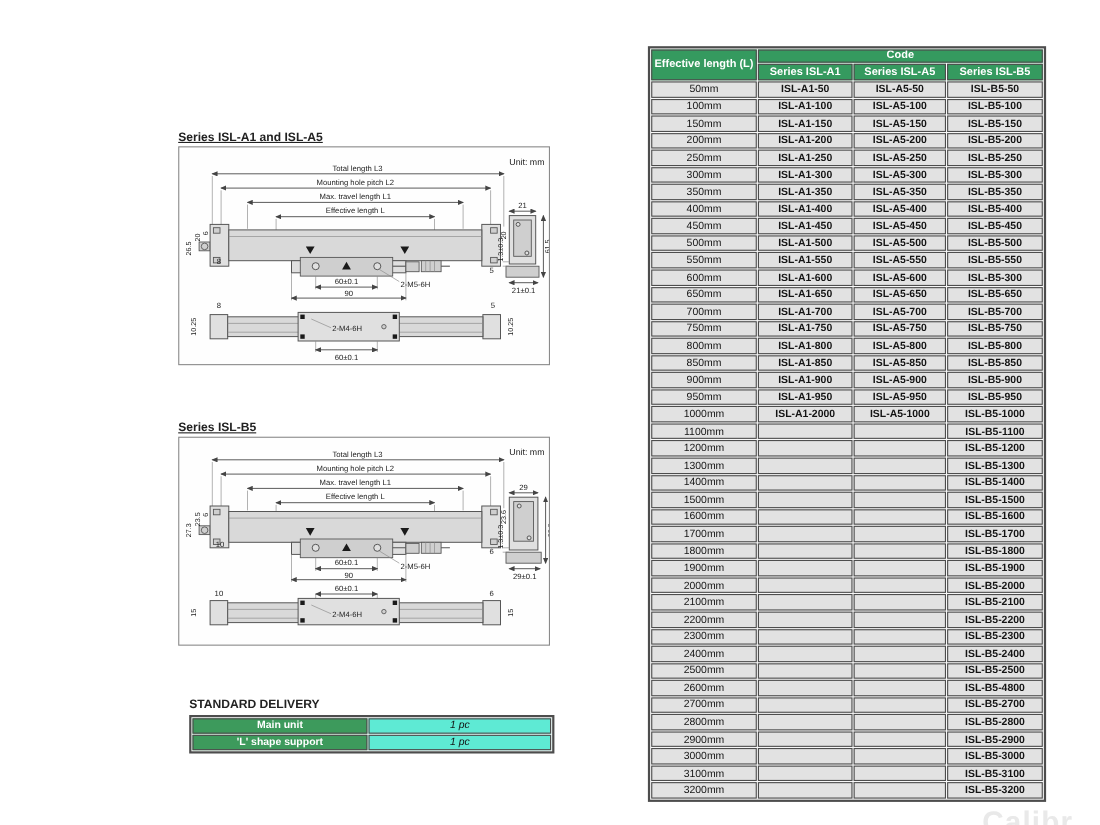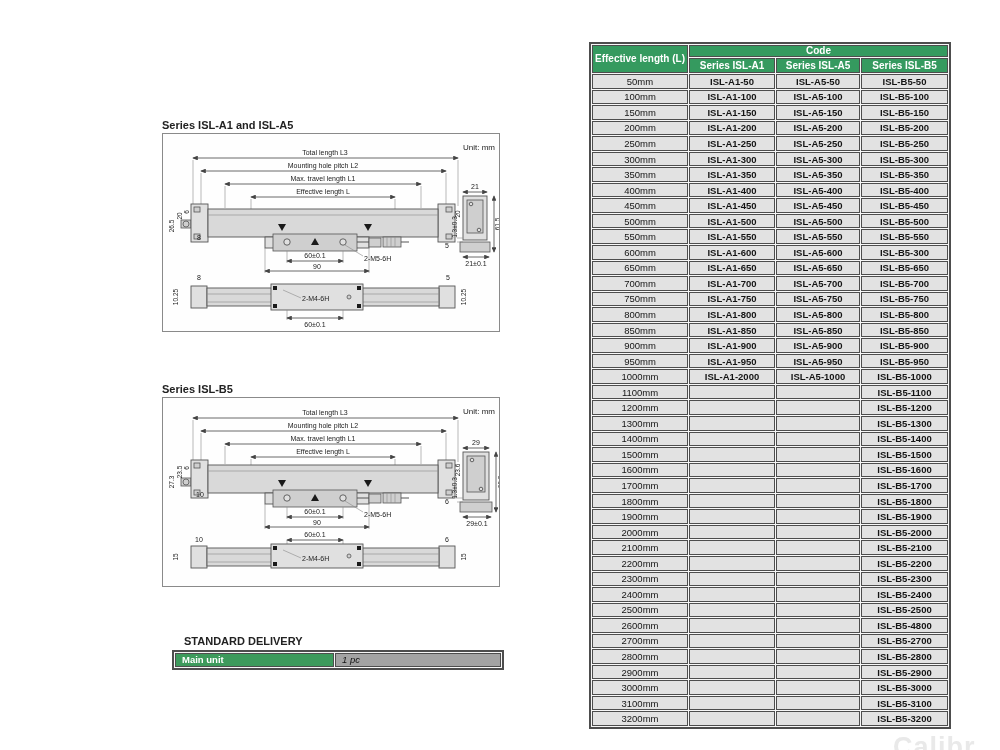--- a/index.html
+++ b/index.html
@@ -10,21 +10,21 @@
     --delivery-green:#3d9a5c;
     --diagram-line:#555555;
     --watermark-gray:#e9e9e9;
   }
   html,body{margin:0;padding:0;}
   body{
     width:1000px;height:750px;position:relative;overflow:hidden;
     background:#ffffff;font-family:"Liberation Sans",sans-serif;color:#1a1a1a;
   }
   .abs{position:absolute;}
-  .diag-title{font-size:11px;font-weight:bold;color:#222;}
+  .diag-title{font-size:11px;font-weight:bold;color:#222;text-decoration:underline;}
   .diag-frame{border:1px solid #8a8a8a;background:#fefefe;}
   svg text{font-family:"Liberation Sans",sans-serif;fill:#222;}
   .t8{font-size:8px;} .t7{font-size:7px;} .t65{font-size:6.5px;}
   .mid{text-anchor:middle;} .end{text-anchor:end;}
   .ln{stroke:var(--diagram-line);stroke-width:1;fill:none;}
   .dim{stroke:#444;stroke-width:0.8;fill:none;}
   .ext{stroke:#8a8a8a;stroke-width:0.6;fill:none;}
   .fillA{fill:#e0e0e0;stroke:var(--diagram-line);stroke-width:0.9;}
   .fillB{fill:#cfcfcf;stroke:var(--diagram-line);stroke-width:0.8;}
   .fillC{fill:#d9d9d9;stroke:var(--diagram-line);stroke-width:0.9;}
@@ -48,35 +48,35 @@
     font-size:10px;font-weight:bold;line-height:10px;
   }
   .code-table th.len-h{height:17px;}
   .code-table tr.sub th{height:15px;}
   .code-table td{
     background:var(--row-gray);font-size:9.5px;height:14.55px;color:#141414;
   }
   .code-table td.code{font-weight:bold;}
 
   
-  .sd-title{font-size:11px;font-weight:bold;color:#222;margin-left:12px;}
+  .sd-title{font-size:11px;font-weight:bold;color:#222;}
   .delivery-table{
     position:absolute;left:172px;top:650px;
     border-collapse:separate;border-spacing:1px;
     background:var(--table-gap);border:2px solid var(--border-dark);
     table-layout:fixed;
   }
   .delivery-table td{
     box-sizing:border-box;border:1px solid var(--border-dark);
-    height:13.8px;font-size:9.5px;padding:0 6px;white-space:nowrap;overflow:hidden;
+    height:13.8px;font-size:9.5px;padding:0 6px;white-space:nowrap;overflow:hidden;text-align:center;
   }
   .delivery-table td.d-item{
     background:var(--delivery-green);color:#ffffff;font-weight:bold;
   }
-  .delivery-table td.d-qty{background:#a3a3a3;color:#141414;font-style:italic;}
+  .delivery-table td.d-qty{background:#5eead4;color:#141414;font-style:italic;}
 
   .watermark{
     position:absolute;left:893px;top:684px;
     font-size:27px;font-weight:bold;color:var(--watermark-gray);
     letter-spacing:1px;pointer-events:none;margin-top:48px;
   }
 </style>
 </head>
 <body>
 
@@ -331,20 +331,24 @@
 <table class="delivery-table">
   <colgroup>
       <col style="width:159px">
       <col style="width:166px">
     </colgroup>
   <tbody>
       <tr>
         <td class="d-item">Main unit</td>
         <td class="d-qty">1 pc</td>
       </tr>
+      <tr>
+        <td class="d-item">'L' shape support</td>
+        <td class="d-qty">1 pc</td>
+      </tr>
     </tbody>
 </table>
 
 <table class="code-table">
   <colgroup>
     <col style="width:58px">
       <col style="width:86px">
       <col style="width:84px">
       <col style="width:87px">
   </colgroup>

